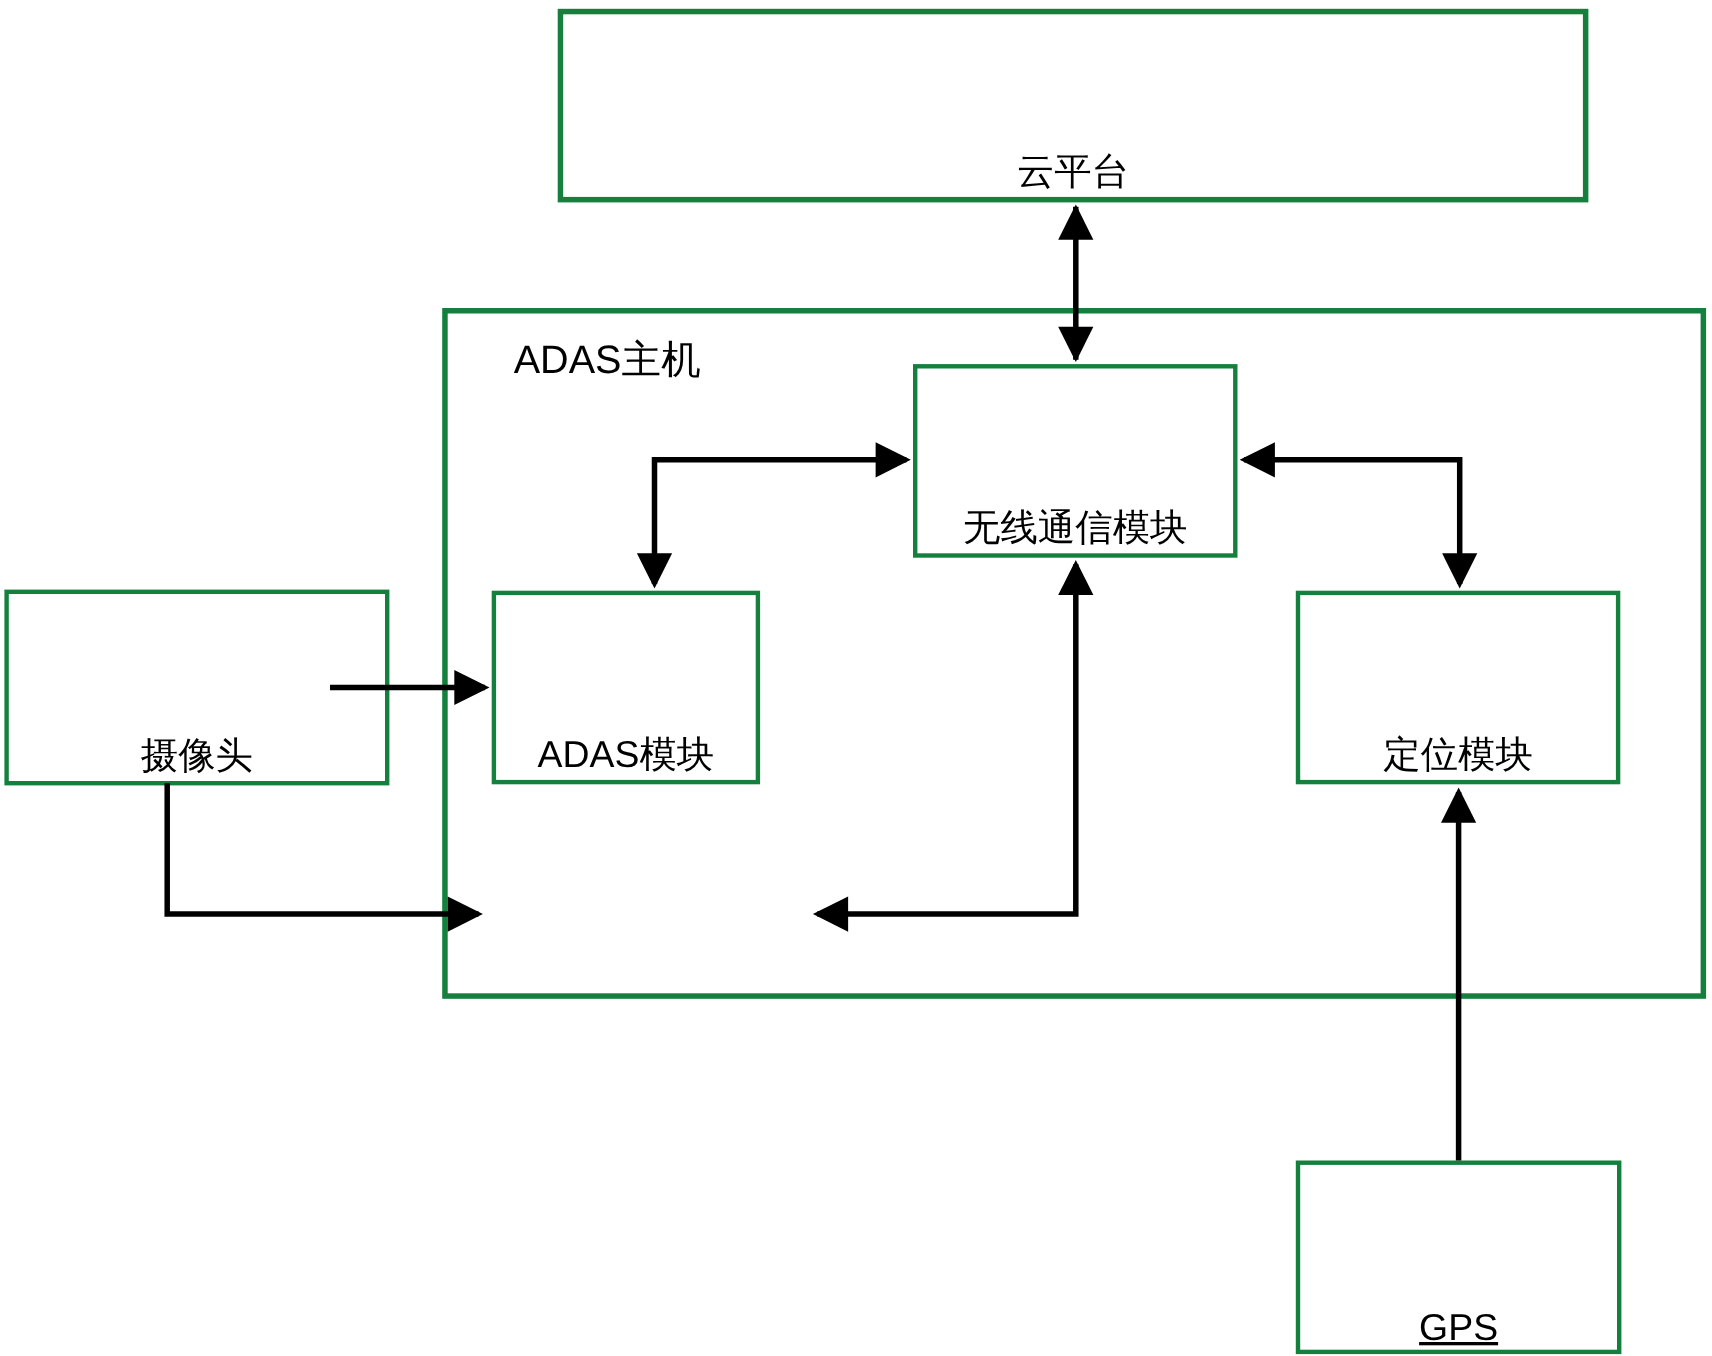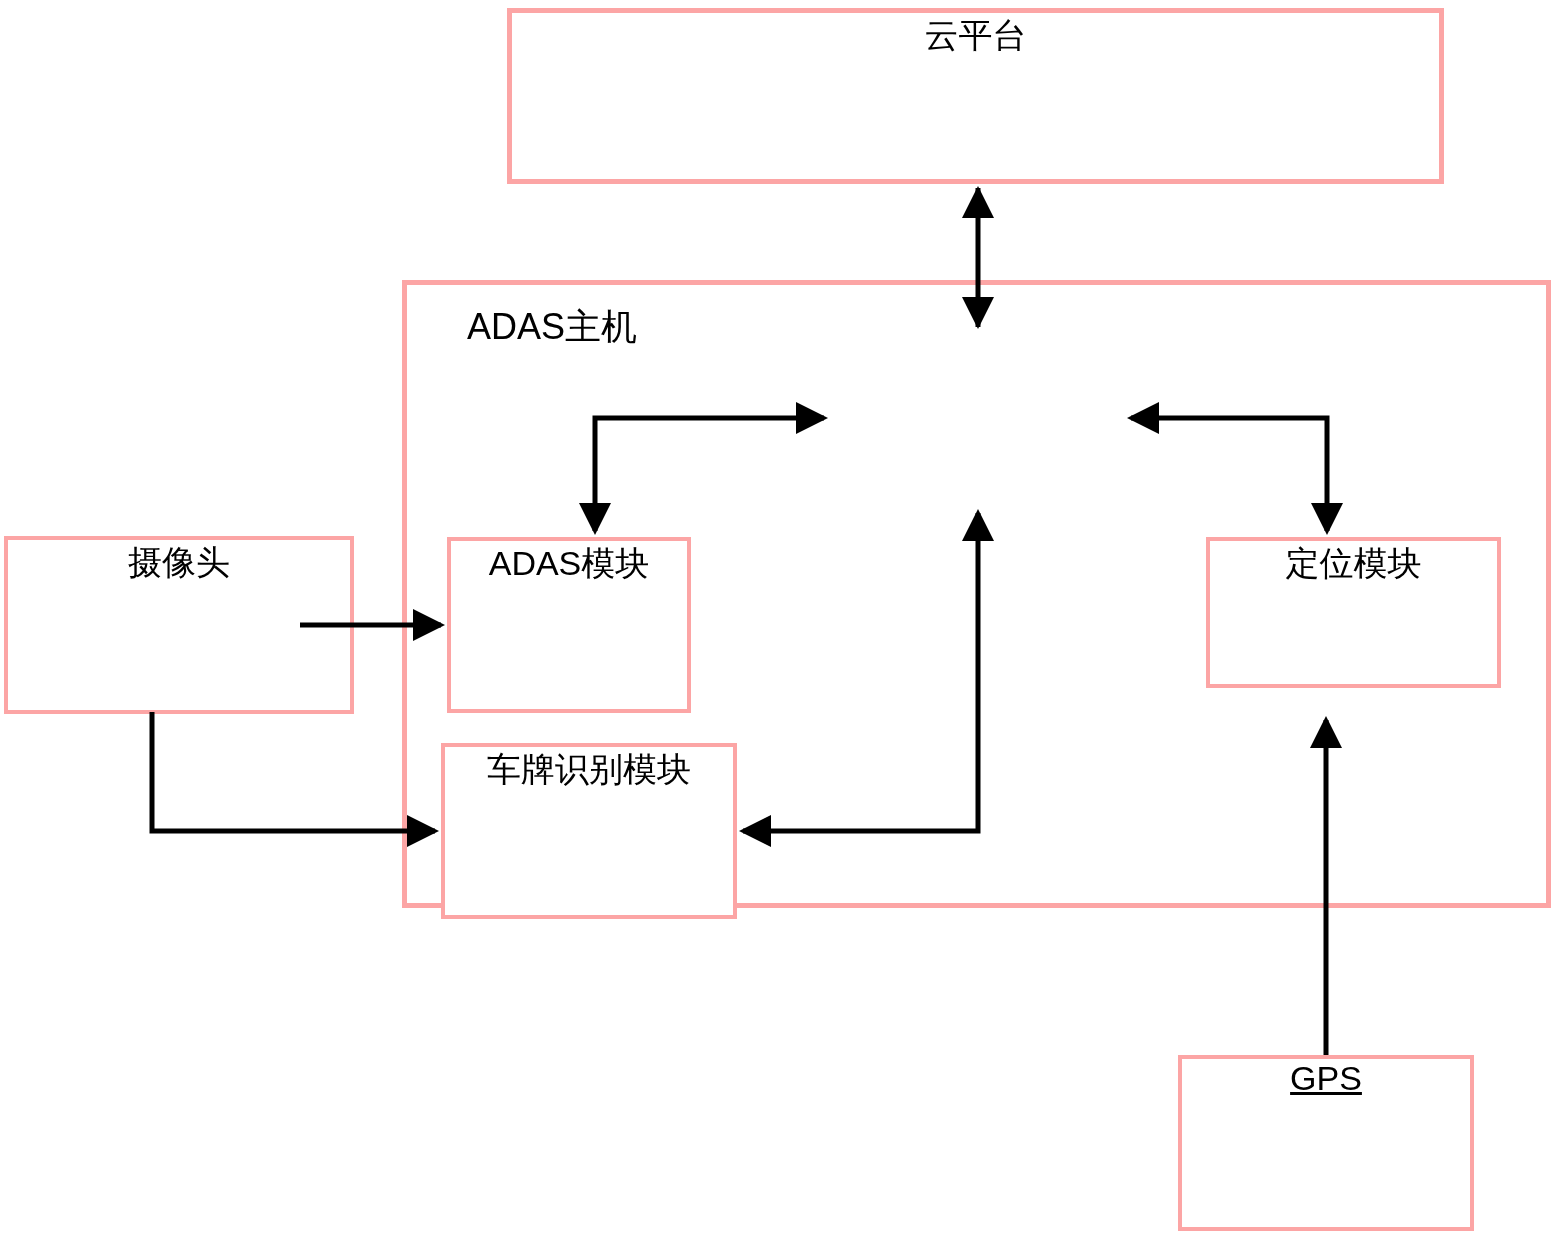--- a/index.html
+++ b/index.html
@@ -12,40 +12,40 @@
     width: 1556px;
     height: 1233px;
     background: #ffffff;
     font-family: "Liberation Sans", "DejaVu Sans", sans-serif;
     color: #000000;
   }
   .node {
     position: absolute;
     box-sizing: border-box;
     background: #ffffff;
-    border: 4px solid #fca5a5;
+    border: 4px solid #15803d;
     display: flex;
-    align-items: flex-start;
+    align-items: flex-end;
     justify-content: center;
     font-size: 34px;
     color: #000000;
     white-space: nowrap;
     z-index: 2;
   }
   .node.thick { border-width: 5px; }
 
   
   #node-cloud        { left: 507px;  top: 8px;    width: 937px;  height: 176px; }
   #node-host         { left: 402px;  top: 280px;  width: 1149px; height: 628px;
                        background: transparent; z-index: 1; display: block; }
   #host-label        { position: absolute; left: 60px; top: 18px;
                        font-size: 36px; white-space: nowrap; }
   #node-wireless     { left: 830px;  top: 331px;  width: 295px;  height: 176px; z-index: 3; }
   #node-adas-module  { left: 447px;  top: 537px;  width: 244px;  height: 176px; z-index: 3; }
-  #node-positioning  { left: 1178px; top: 537px;  width: 295px;  height: 151px; z-index: 3; margin-left: 28px; }
+  #node-positioning  { left: 1178px; top: 537px;  width: 295px;  height: 176px; z-index: 3; }
   #node-plate        { left: 441px;  top: 743px;  width: 296px;  height: 176px; z-index: 3; }
   #node-camera       { left: 4px;    top: 536px;  width: 350px;  height: 178px; }
   #node-gps          { left: 1178px; top: 1055px; width: 296px;  height: 176px; text-decoration: underline; }
 
   #wires {
     position: absolute;
     left: 0; top: 0;
     width: 1556px;
     height: 1233px;
     z-index: 2;
@@ -67,32 +67,32 @@
 <div id="canvas">
 
   <div class="node thick" id="node-cloud">
     <span>云平台</span>
   </div>
 
   <div class="node thick" id="node-host">
     <span id="host-label">ADAS主机</span>
   </div>
 
+  <div class="node" id="node-wireless">
+    <span>无线通信模块</span>
+  </div>
 
   <div class="node" id="node-adas-module">
     <span>ADAS模块</span>
   </div>
 
   <div class="node" id="node-positioning">
     <span>定位模块</span>
   </div>
 
-  <div class="node" id="node-plate">
-    <span>车牌识别模块</span>
-  </div>
 
   <div class="node" id="node-camera">
     <span>摄像头</span>
   </div>
 
   <div class="node" id="node-gps">
     <span>GPS</span>
   </div>
 
   <svg id="wires" viewBox="0 0 1556 1233" xmlns="http://www.w3.org/2000/svg">

